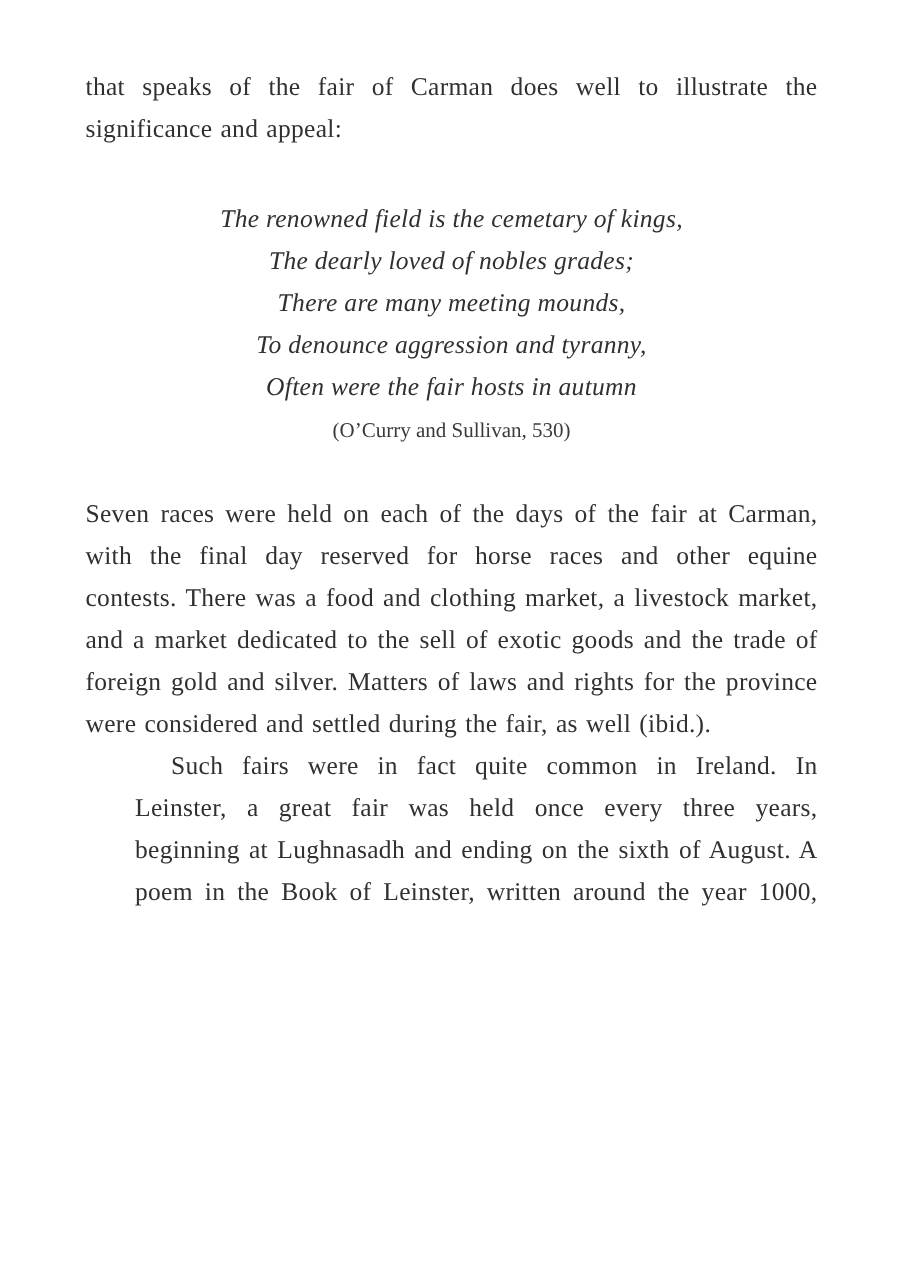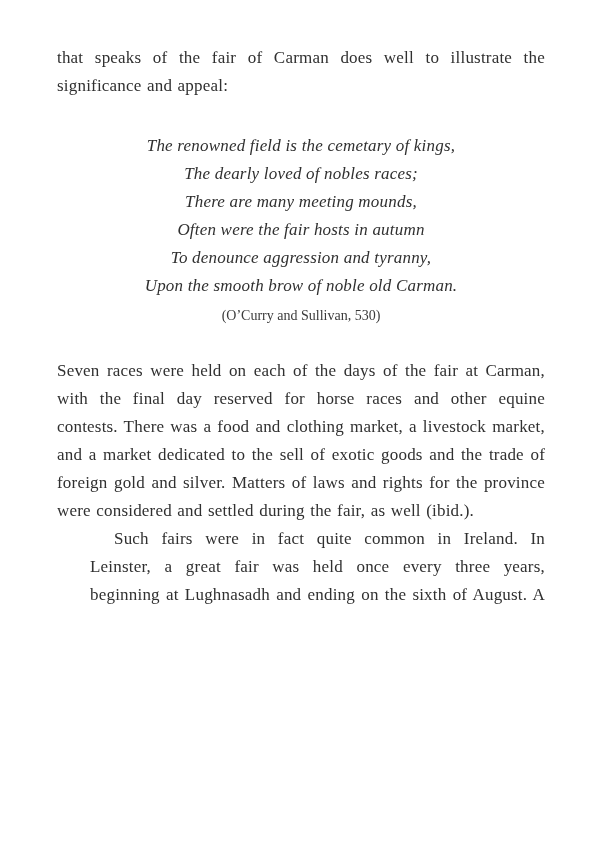--- a/index.html
+++ b/index.html
@@ -81,25 +81,24 @@
 </head>
 <body>
 
 <div class="page">
   <div class="content">
 
     <p class="body-par par-intro">that speaks of the fair of Carman does well to illustrate the significance and appeal:</p>
 
     <div class="poem">
       <div class="poem-line">The renowned field is the cemetary of kings,</div>
-      <div class="poem-line">The dearly loved of nobles races;</div>
+      <div class="poem-line">The dearly loved of nobles grades;</div>
       <div class="poem-line">There are many meeting mounds,</div>
+      <div class="poem-line">To denounce aggression and tyranny,</div>
       <div class="poem-line">Often were the fair hosts in autumn</div>
-      <div class="poem-line">To denounce aggression and tyranny,</div>
-      <div class="poem-line">Upon the smooth brow of noble old Carman.</div>
       <div class="poem-attrib">(O’Curry and Sullivan, 530)</div>
     </div>
 
     <p class="body-par">Seven races were held on each of the days of the fair at Carman, with the final day reserved for horse races and other equine contests. There was a food and clothing market, a livestock market, and a market dedicated to the sell of exotic goods and the trade of foreign gold and silver. Matters of laws and rights for the province were considered and settled during the fair, as well (ibid.).</p>
 
     <p class="body-par par-indent">Such fairs were in fact quite common in Ireland. In Leinster, a great fair was held once every three years, beginning at Lughnasadh and ending on the sixth of August. A poem in the Book of Leinster, written around the year 1000, warns that early grayness, balding, misrule, and other misfortunes might</p>
 
   </div>
 
   <div class="footer">

